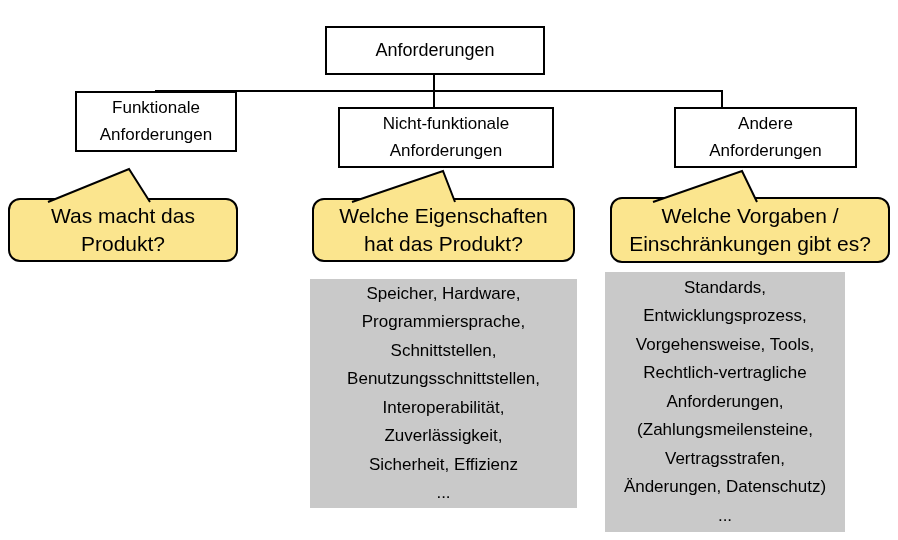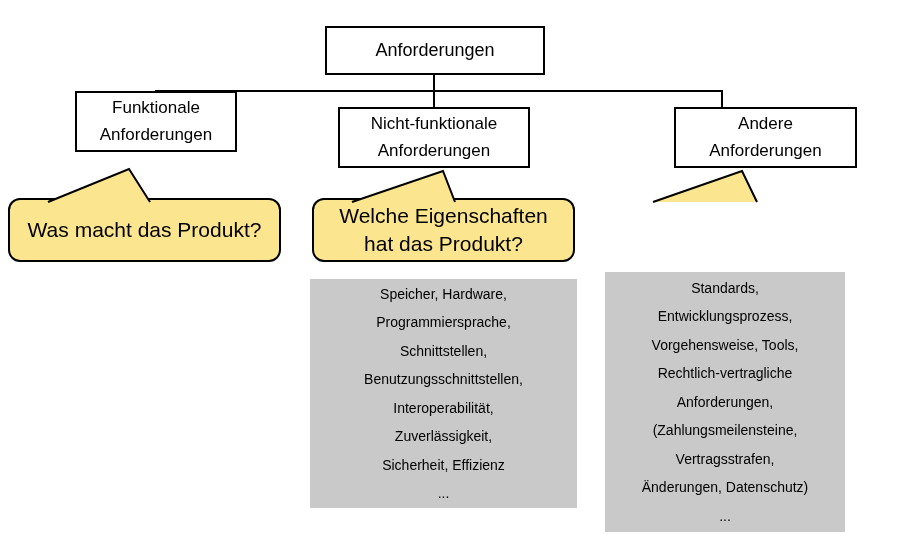--- a/index.html
+++ b/index.html
@@ -46,21 +46,21 @@
   .tail { position: absolute; }
   .tail-fill { fill: var(--callout-fill, #FBE58E); }
   .tail-stroke { stroke: var(--callout-border, #000); stroke-width: 2; fill: none; }
   .examples {
     position: absolute;
     background: var(--examples-fill, #C9C9C9);
     display: flex;
     align-items: center;
     justify-content: center;
     text-align: center;
-    font-size: 14px;
+    font-size: 17px;
     line-height: 28.5px;
     box-sizing: border-box;
   }
   .multiline { white-space: pre-line; }
 </style>
 </head>
 <body>
 
 <div class="canvas">
 
@@ -71,46 +71,50 @@
   <div class="line" style="left:433px; top:74px; width:2px; height:18px;"></div>
   <div class="line" style="left:155px; top:90px; width:568px; height:2px;"></div>
   <div class="line" style="left:155px; top:90px; width:2px; height:18px;"></div>
   <div class="line" style="left:433px; top:90px; width:2px; height:18px;"></div>
   <div class="line" style="left:721px; top:90px; width:2px; height:18px;"></div>
 
   <div class="box" style="left:75px; top:91px; width:162px; height:61px;">
     <span class="multiline">Funktionale
 Anforderungen</span>
   </div>
-  <div class="box" style="left:338px; top:107px; width:192px; height:61px;">
+  <div class="box" style="left:338px; top:107px; width:216px; height:61px;">
     <span class="multiline">Nicht-funktionale
 Anforderungen</span>
   </div>
   <div class="box" style="left:630px; top:107px; width:183px; height:61px;margin-left:44px;">
     <span class="multiline">Andere
 Anforderungen</span>
   </div>
 
-  <div class="callout" style="left:8px; top:198px; width:273px; height:64px;">
+  <div class="callout" style="left:8px; top:198px; width:230px; height:64px;">
     <span class="multiline">Was macht das Produkt?</span>
   </div>
   <svg class="tail" style="left:30px; top:160px;" width="140" height="50" viewBox="0 0 140 50">
     <polygon class="tail-fill" points="18,42 99,9 120,42"></polygon>
     <path class="tail-stroke" d="M18,42 L99,9 L120,42"></path>
   </svg>
 
   <div class="callout" style="left:312px; top:198px; width:263px; height:64px;">
     <span class="multiline">Welche Eigenschaften
 hat das Produkt?</span>
   </div>
   <svg class="tail" style="left:340px; top:162px;" width="130" height="45" viewBox="0 0 130 45">
     <polygon class="tail-fill" points="12,40 103,9 115,40"></polygon>
     <path class="tail-stroke" d="M12,40 L103,9 L115,40"></path>
   </svg>
 
+  <div class="callout" style="left:610px; top:197px; width:280px; height:66px;">
+    <span class="multiline">Welche Vorgaben /
+Einschränkungen gibt es?</span>
+  </div>
   <svg class="tail" style="left:640px; top:162px;" width="130" height="45" viewBox="0 0 130 45">
     <polygon class="tail-fill" points="13,40 102,9 117,40"></polygon>
     <path class="tail-stroke" d="M13,40 L102,9 L117,40"></path>
   </svg>
 
   <div class="examples" style="left:310px; top:279px; width:267px; height:229px;">
     <span class="multiline">Speicher, Hardware,
 Programmiersprache,
 Schnittstellen,
 Benutzungsschnittstellen,

